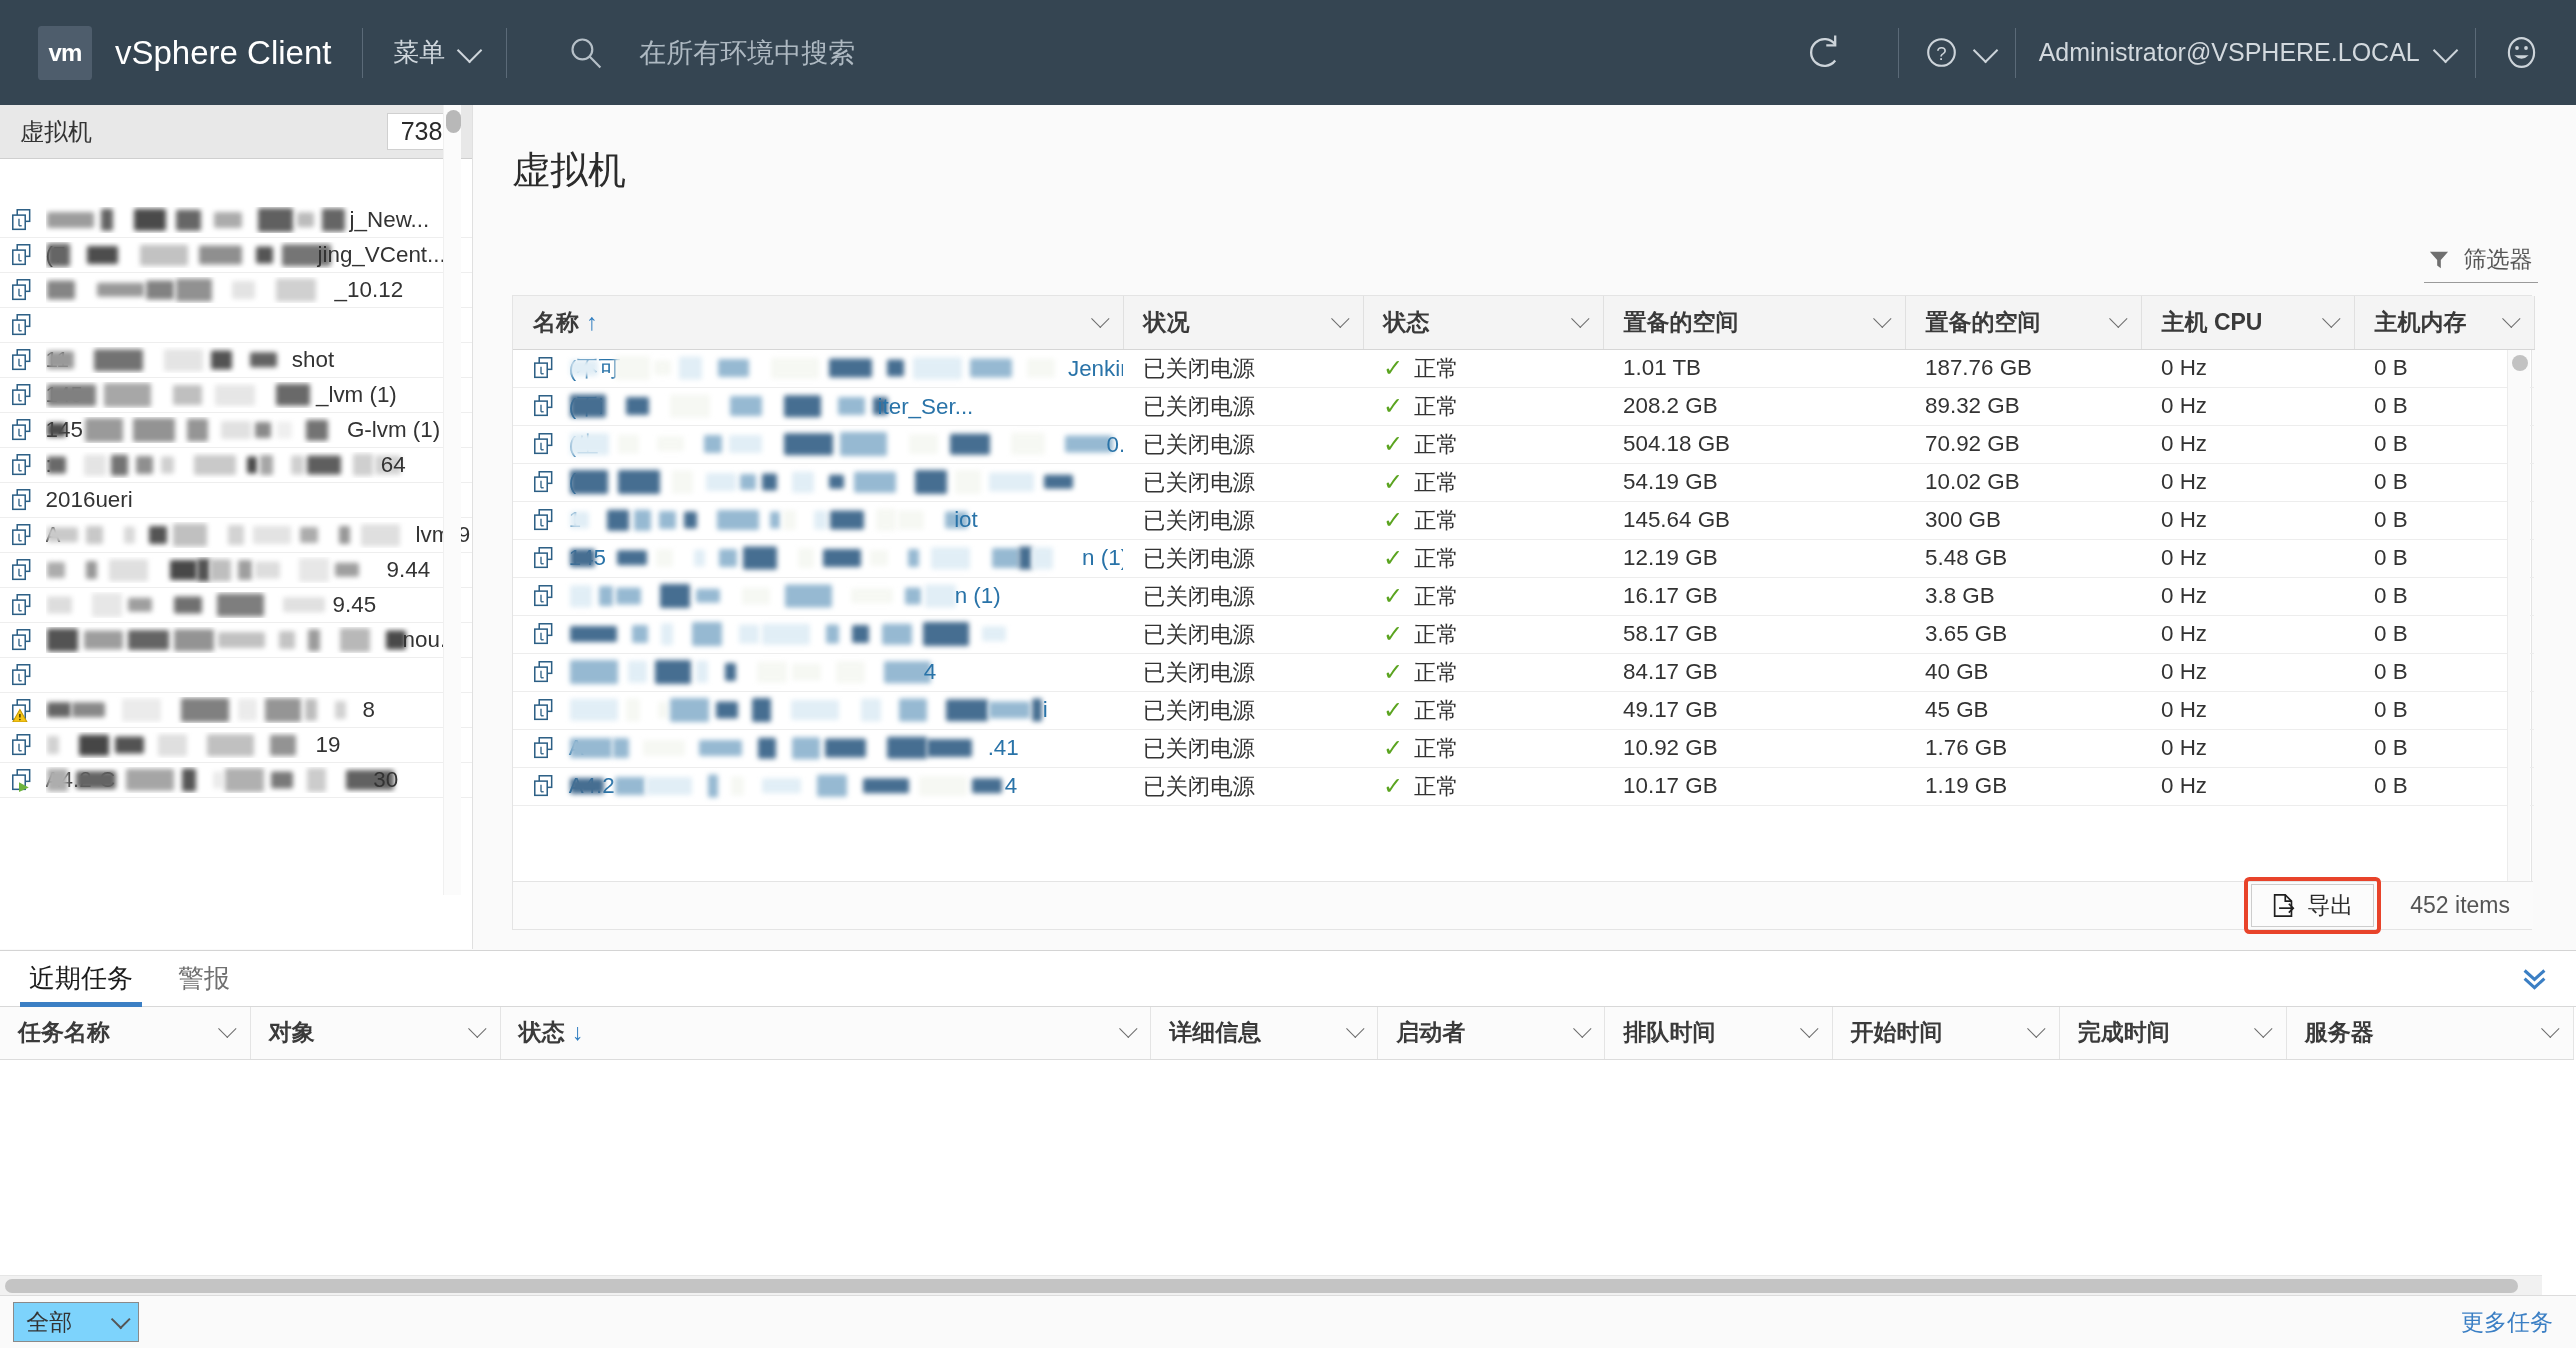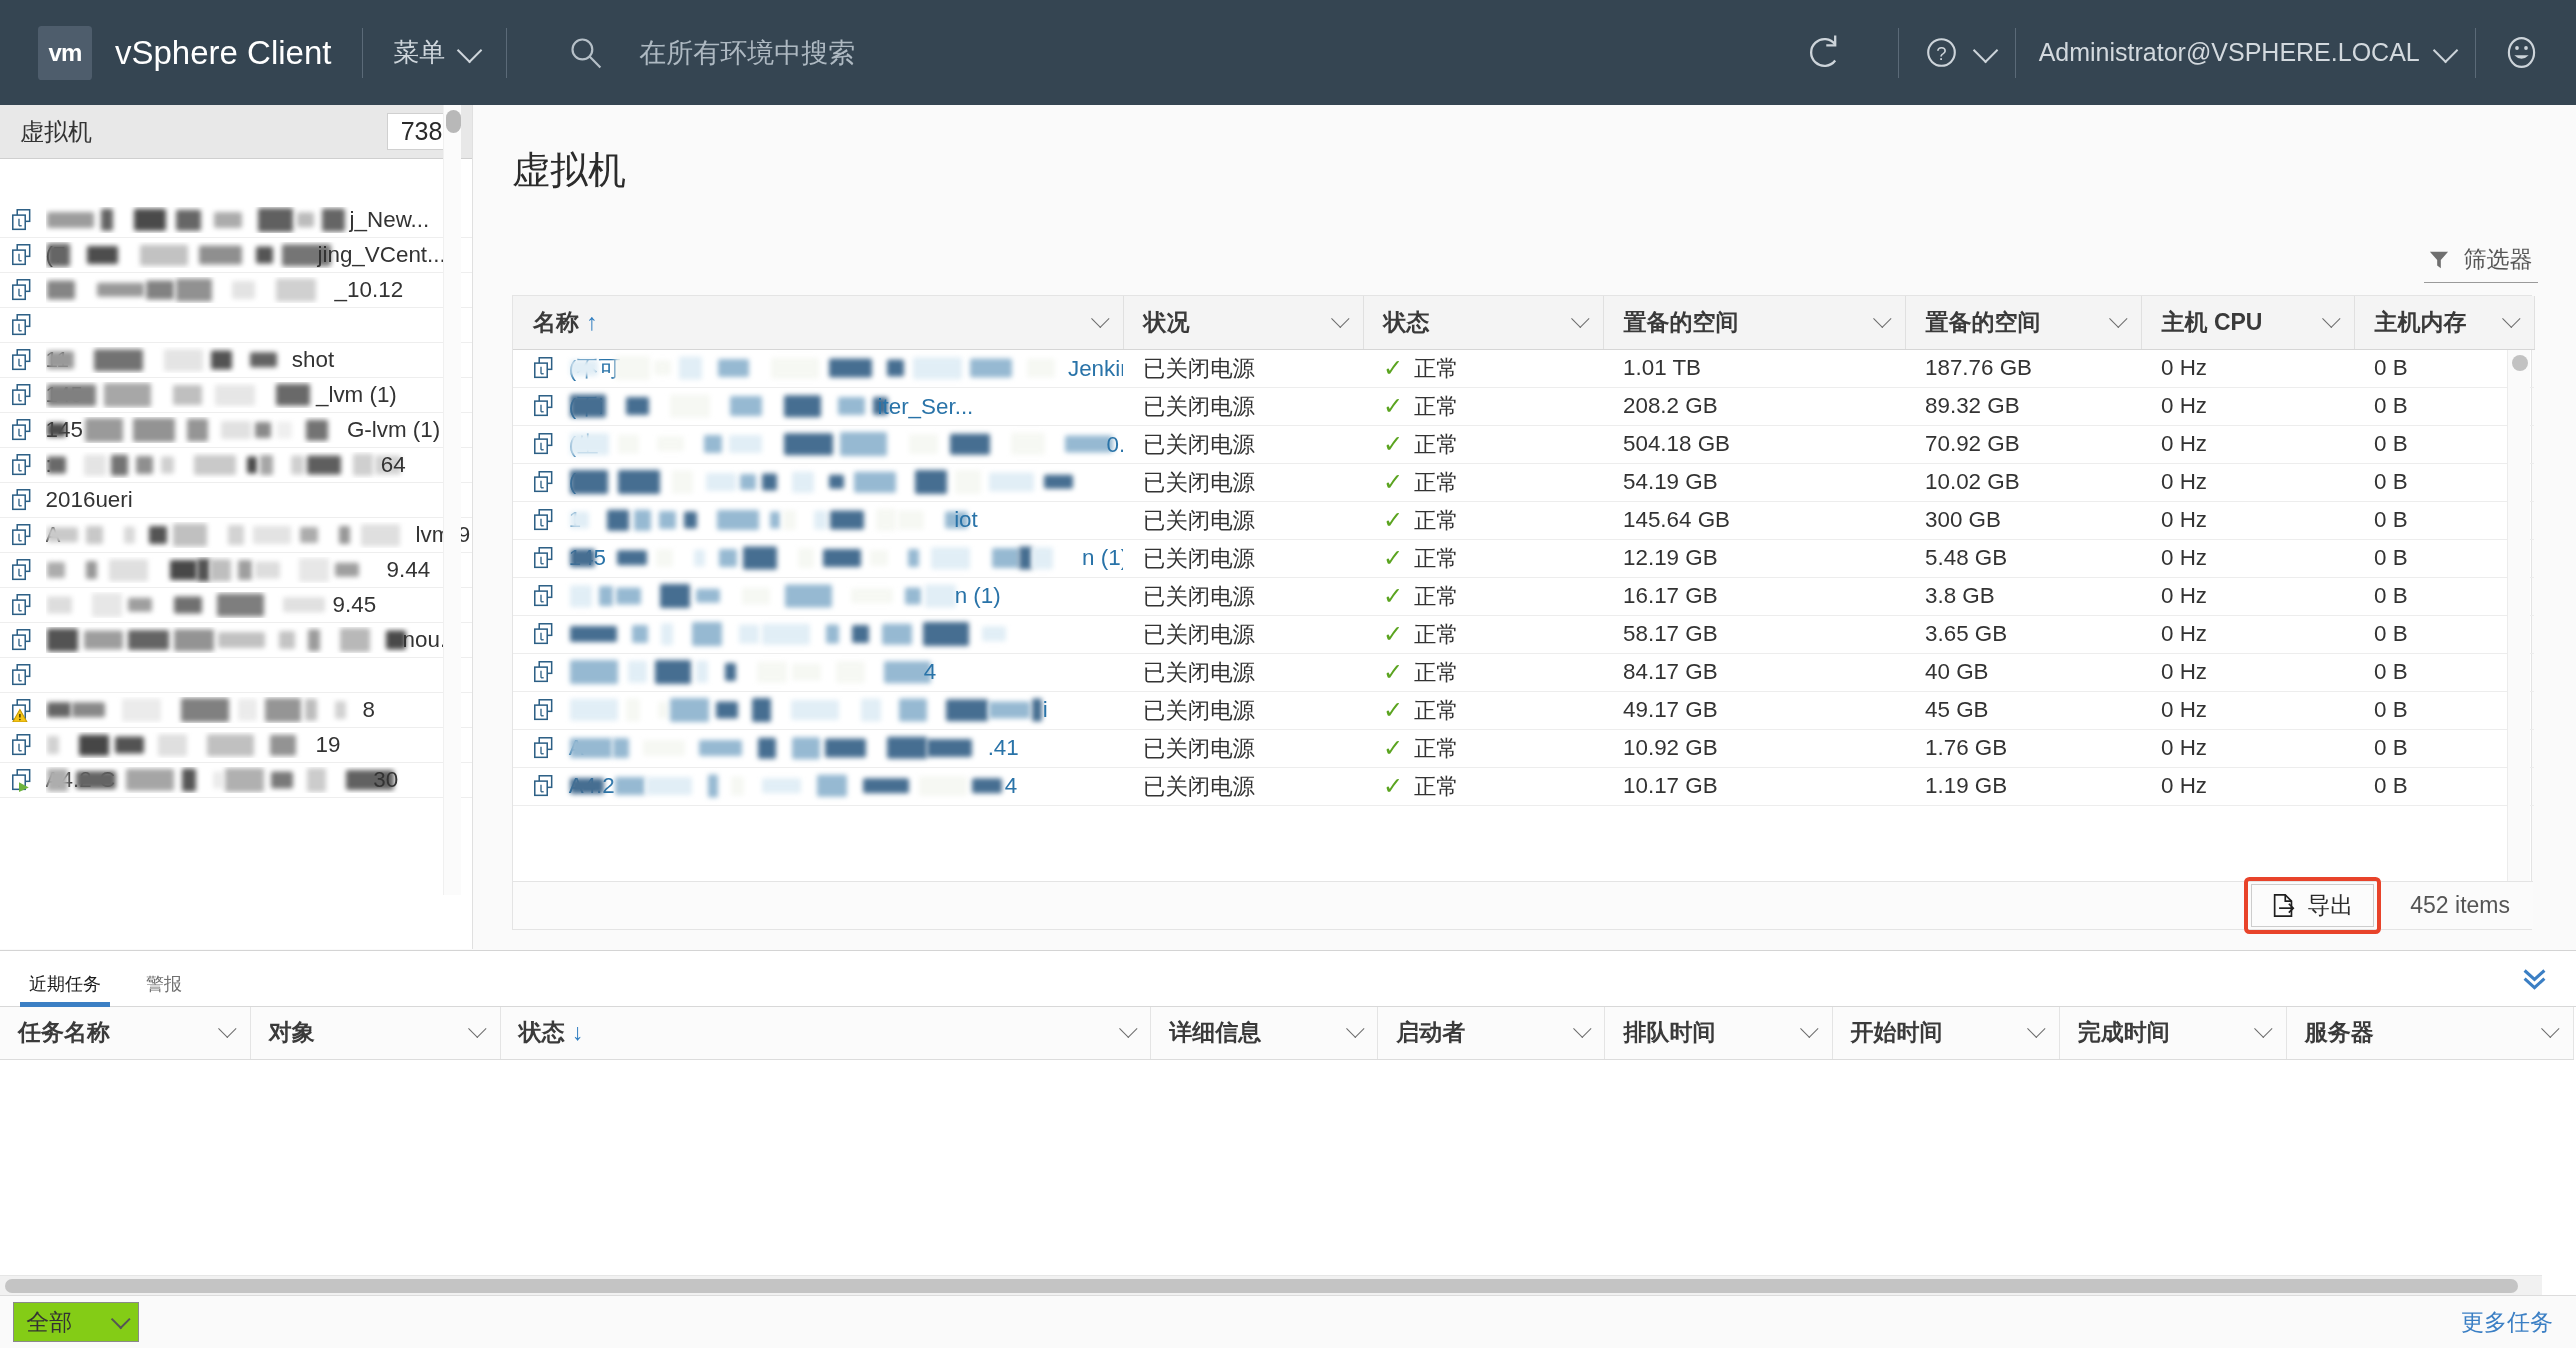--- a/index.html
+++ b/index.html
@@ -195,21 +195,21 @@
   .tasks-panel {
     position: absolute; left: 0; top: 950px; width: 2576px; height: 346px;
     background: #ffffff; border-top: 0.9px solid #d4d4d4;
   }
   .tasks-tabs {
     height: 56px; display: flex; align-items: flex-end;
     padding-left: 20px; gap: 27px;
     border-bottom: 0.9px solid #d8d8d8; position: relative;
   }
   .ttab {
-    font-size: 18px; color: #707070; padding: 0 9px 10px 9px; cursor: pointer;
+    font-size: 26px; color: #707070; padding: 0 9px 10px 9px; cursor: pointer;
     position: relative;
   }
   .ttab.active { color: #1b1b1b; }
   .ttab.active::after {
     content: ""; position: absolute; left: 0; right: 0; bottom: -0.9px;
     height: 4.5px; background: #3b7fc4;
   }
   .collapse-btn {
     position: absolute; right: 27px; bottom: 12.6px; cursor: pointer;
   }
@@ -228,21 +228,21 @@
   .tasks-body { height: 184px; background: #ffffff; }
 
   
   .statusbar {
     position: absolute; left: 0; top: 1295px; width: 2576px; height: 53px;
     background: #fafafa; border-top: 0.9px solid #dcdcdc;
     display: flex; align-items: center; justify-content: space-between;
     padding: 0 23px 0 12.6px;
   }
   .filter-select {
-    border: 0.9px solid #8a8a8a; background: #84cc16;
+    border: 0.9px solid #8a8a8a; background: #7dd3fc;
     font-size: 23px; color: #333; padding: 3.6px 12.6px;
     display: flex; align-items: center; gap: 39px; cursor: pointer;
   }
   .more-tasks { font-size: 23px; color: #3b7fc4; cursor: pointer; }
 
   .hsb-track {
     position: absolute; left: 0; top: 1275px; width: 2542px; height: 20px;
     background: #f1f1f1; border-top: 0.9px solid #e6e6e6;
   }
   .hsb-thumb {

